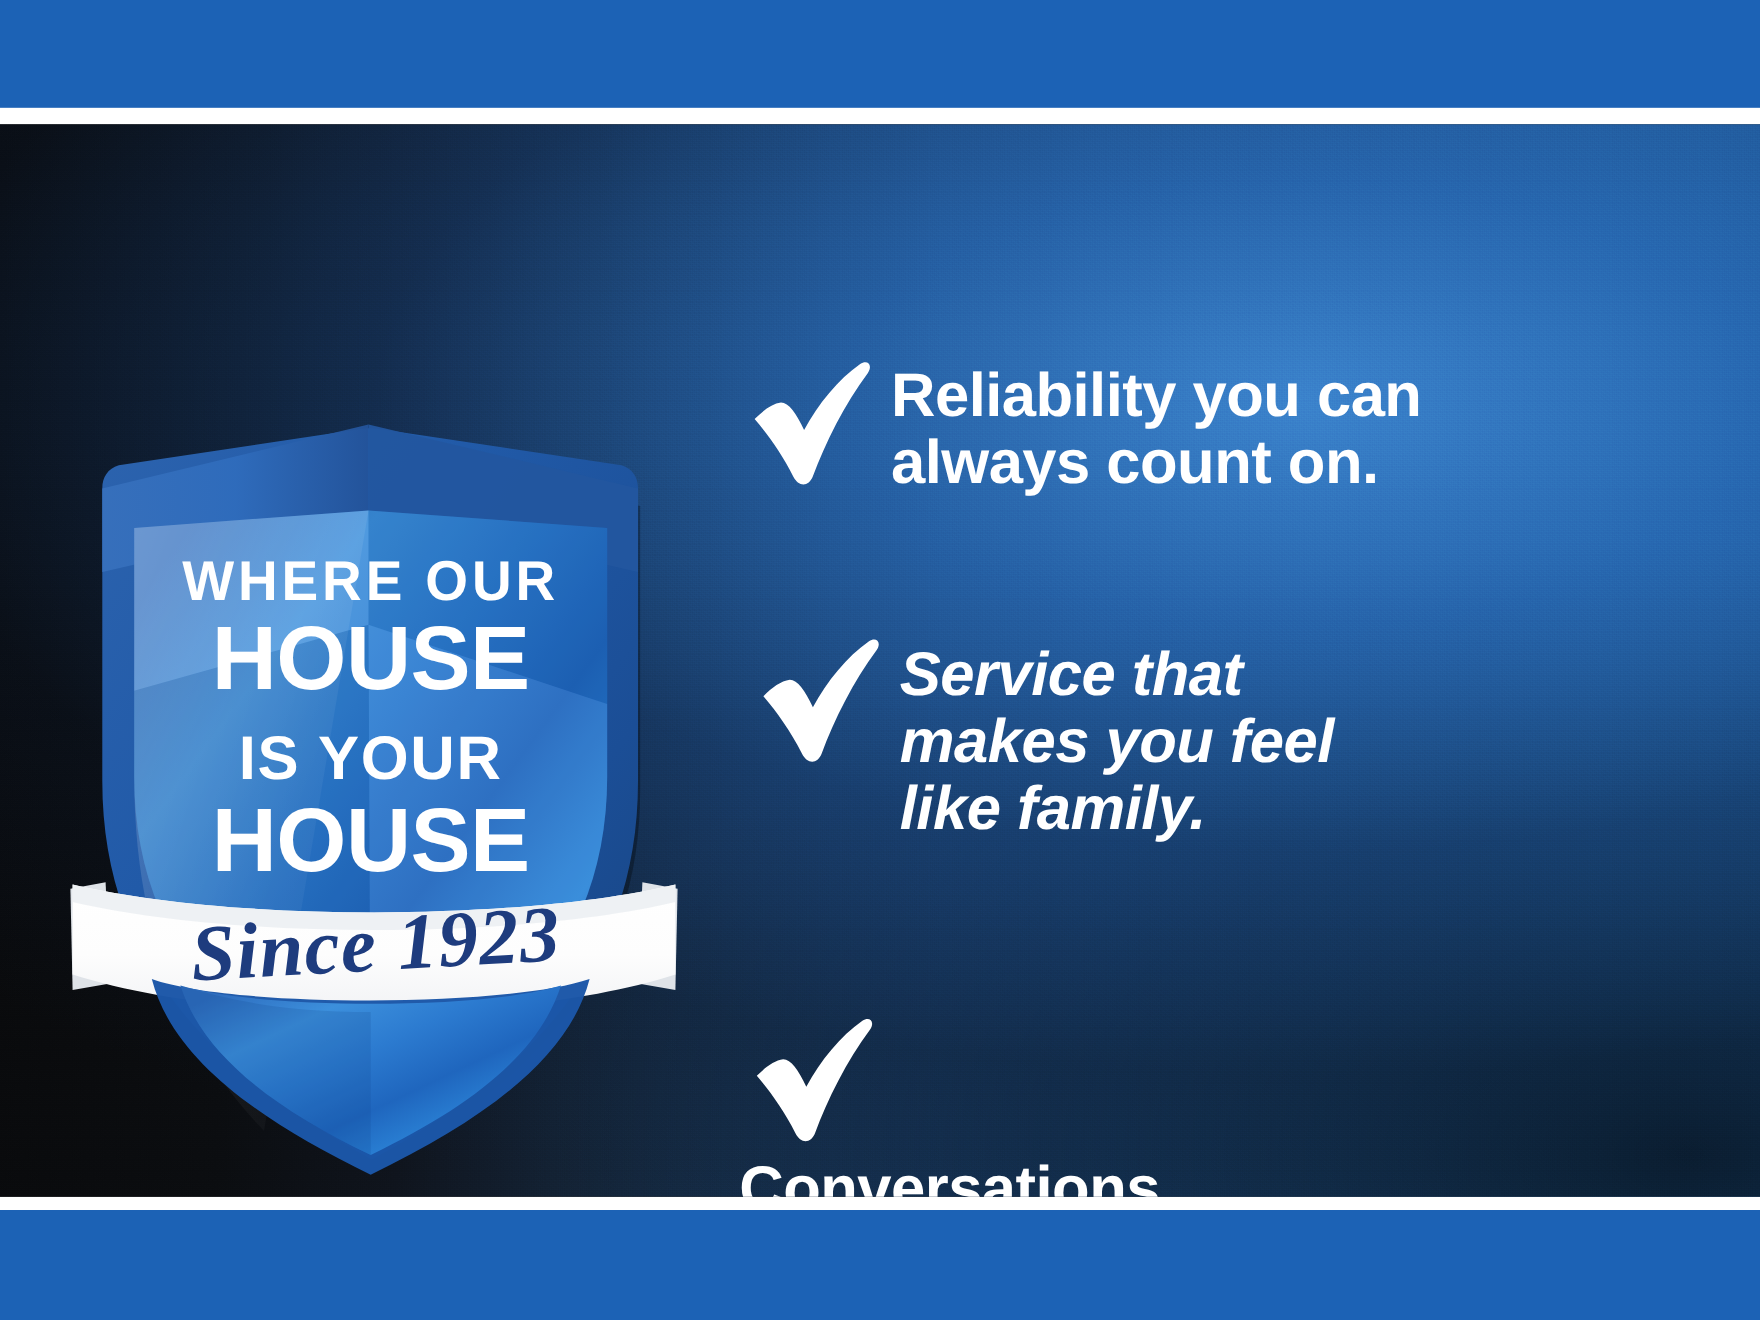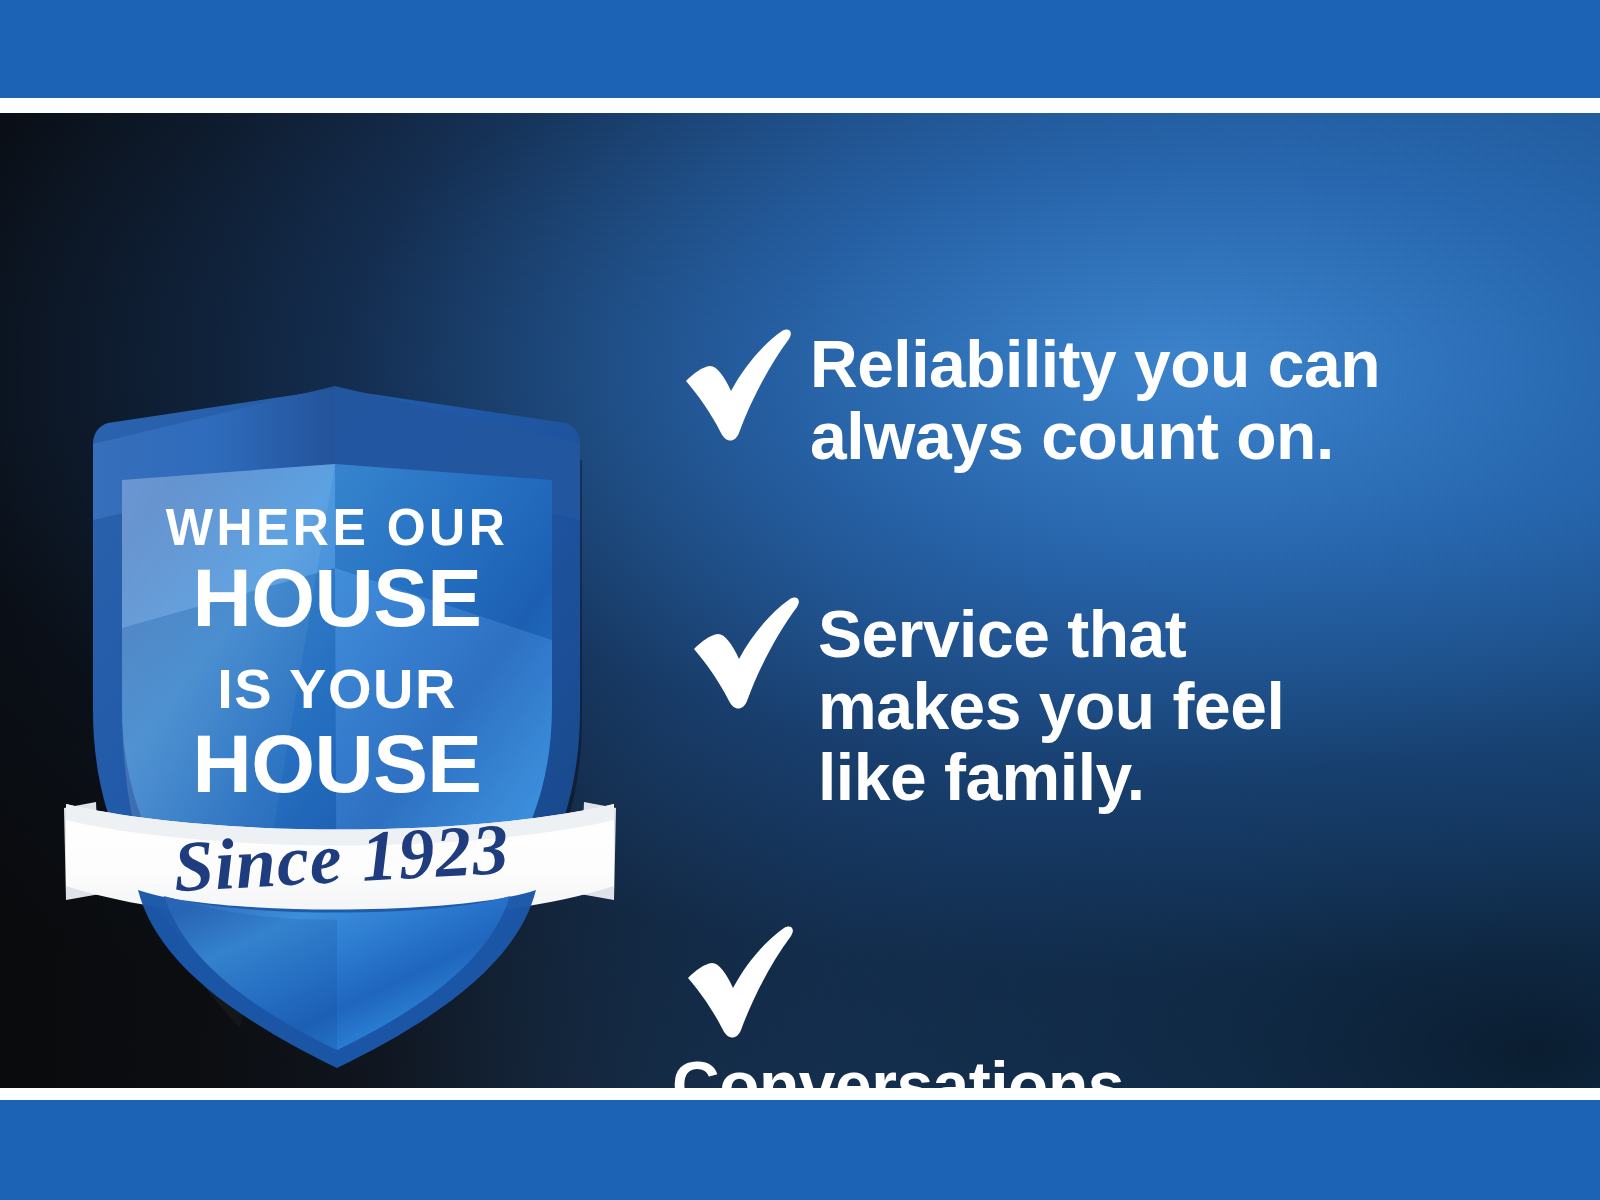--- a/index.html
+++ b/index.html
@@ -67,31 +67,31 @@
   
   .logo{position:absolute;left:60px;top:155px;width:560px;height:800px;text-align:right;}
   .logo svg{display:block;width:100%;height:100%;overflow:visible;}
 
   
   .bullets{
     position:absolute;left:670px;top:150px;width:880px;height:900px;
   }
   .bullet{position:absolute;display:flex;align-items:flex-start;}
   .bullet-1{top:60px;left:0;}
-  .bullet-2{top:328px;left:8px;}
+  .bullet-2{top:312px;left:8px;font-style:italic;}
   .bullet-3{top:657px;left:2px;flex-direction:column;}
 
   .check{flex:0 0 auto;width:126px;height:122px;margin-right:14px;}
   .check svg{display:block;width:100%;height:100%;}
 
   .blines{
     color:#ffffff;
     font-family:"Liberation Sans",sans-serif;
     font-weight:700;
-    font-size:66px;
+    font-size:56px;
     line-height:1.085;
     letter-spacing:-0.5px;
     white-space:pre-line;
     padding-top:6px;
   }
   .bullet-2 .blines{padding-top:8px;}
   .bullet-3 .blines{padding-top:8px;}
 </style>
 </head>
 <body>

